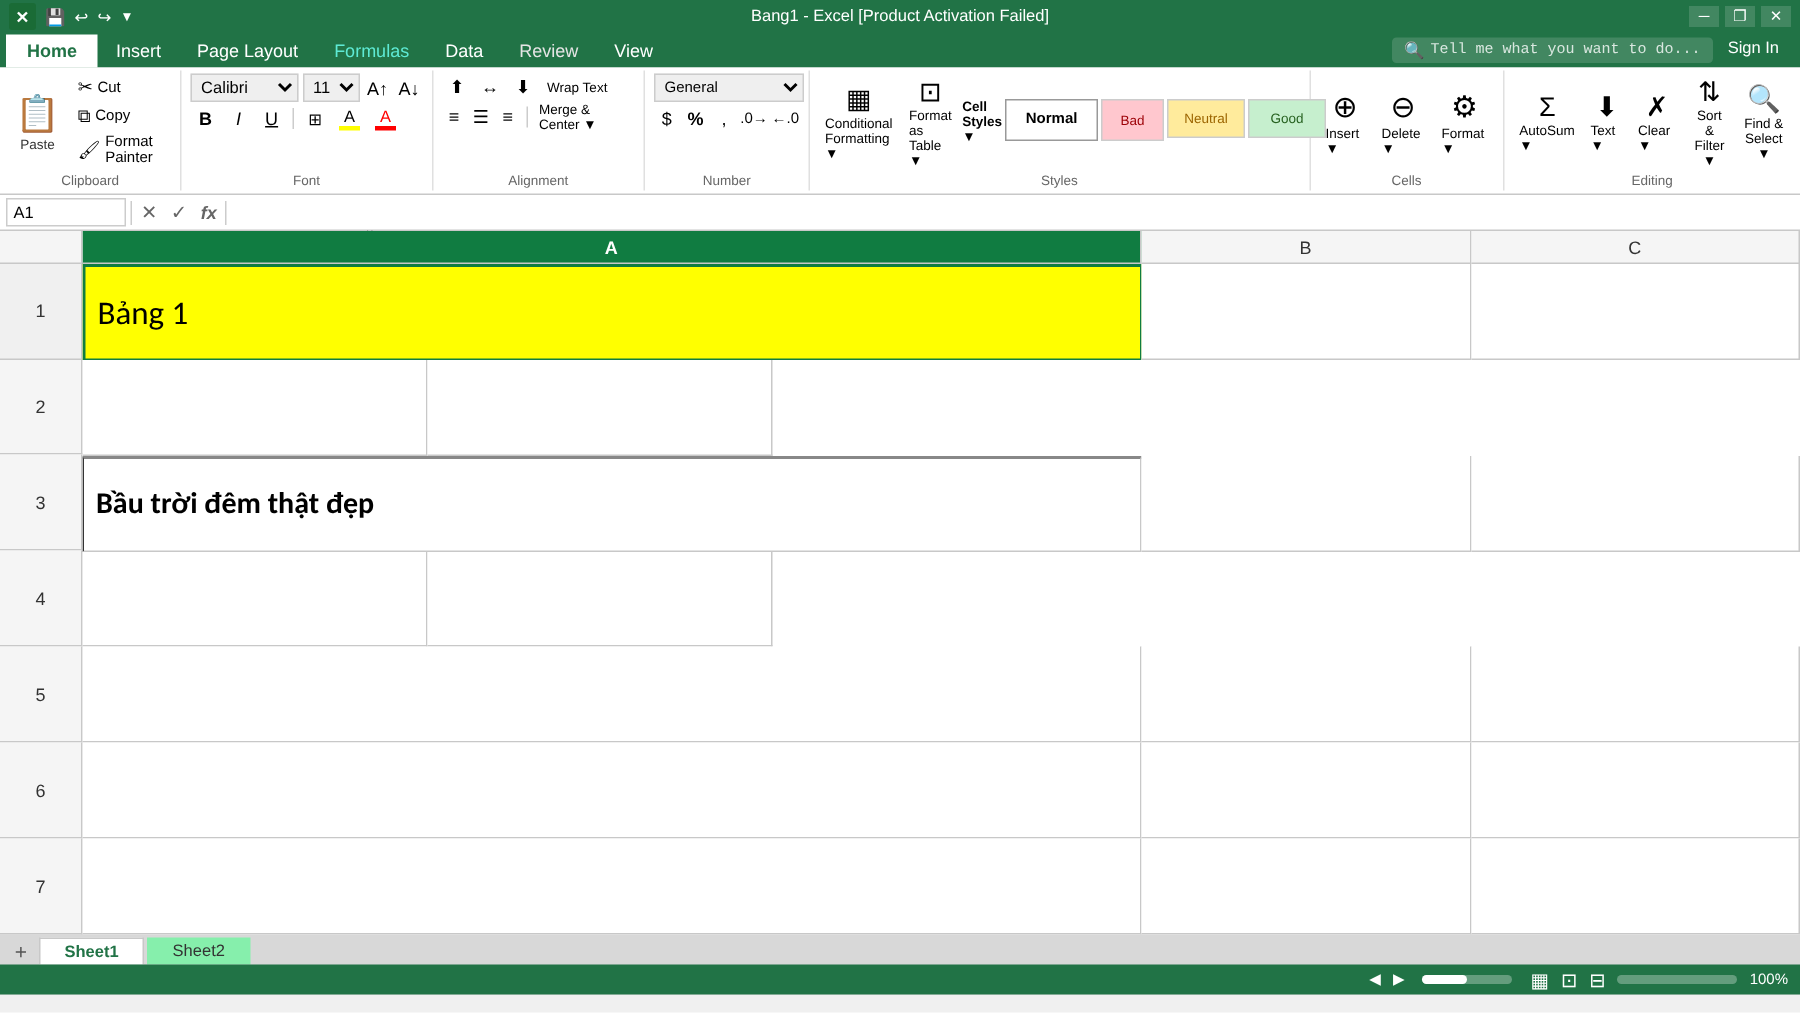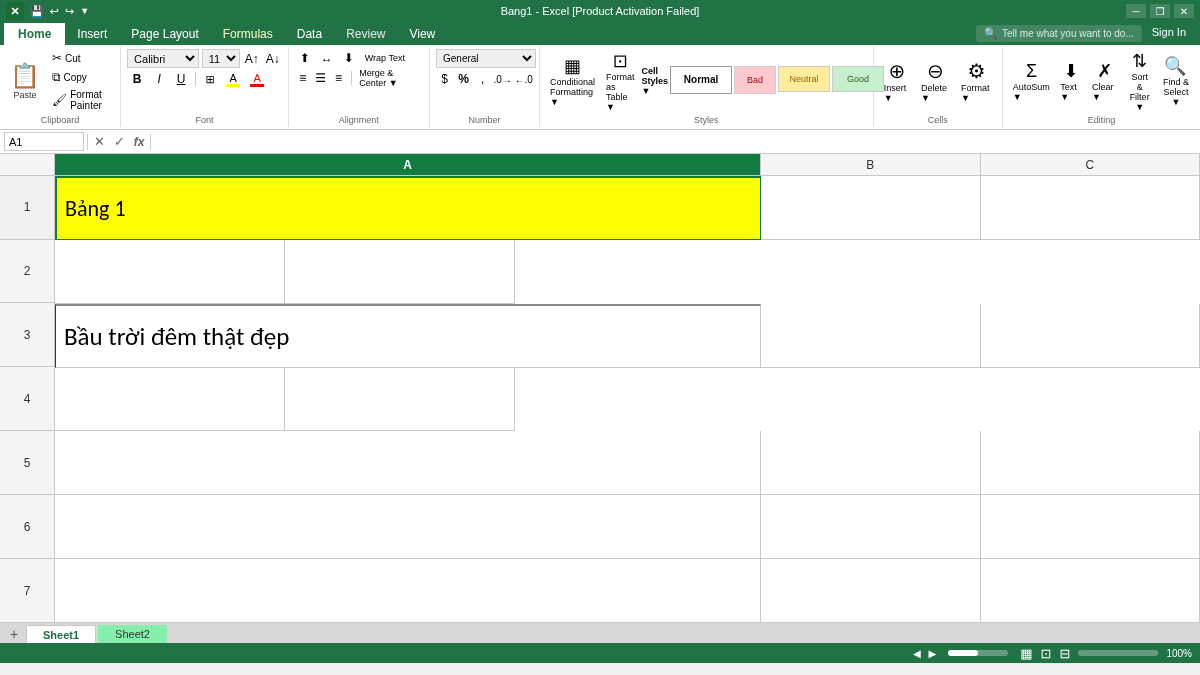--- a/index.html
+++ b/index.html
@@ -21,28 +21,28 @@
     <div style="width:20px; height:14px; background:rgba(255,255,255,0.15); display:flex; align-items:center; justify-content:center; color:white; font-size:10px; cursor:pointer;">─</div>
     <div style="width:20px; height:14px; background:rgba(255,255,255,0.15); display:flex; align-items:center; justify-content:center; color:white; font-size:10px; cursor:pointer;">❐</div>
     <div style="width:20px; height:14px; background:rgba(255,255,255,0.15); display:flex; align-items:center; justify-content:center; color:white; font-size:10px; cursor:pointer;">✕</div>
   </div>
 </div>
 
 <div style="background:#217346; display:flex; align-items:flex-end; padding:0 4px;">
   <div style="padding:4px 14px; font-size:12px; color:white; background:white; color:#217346; font-weight:600; cursor:pointer;">Home</div>
   <div style="padding:4px 12px; font-size:12px; color:white; cursor:pointer;">Insert</div>
   <div style="padding:4px 12px; font-size:12px; color:white; cursor:pointer;">Page Layout</div>
-  <div style="padding:4px 12px; font-size:12px; color:#fef9c3; cursor:pointer;">Formulas</div>
+  <div style="padding:4px 12px; font-size:12px; color:#5eead4; cursor:pointer;">Formulas</div>
   <div style="padding:4px 12px; font-size:12px; color:white; cursor:pointer;">Data</div>
   <div style="padding:4px 12px; font-size:12px; color:#e5e5e5; cursor:pointer;">Review</div>
   <div style="padding:4px 12px; font-size:12px; color:white; cursor:pointer;">View</div>
   <div style="flex:1;"></div>
   <div style="display:flex; align-items:center; background:rgba(255,255,255,0.15); border-radius:3px; padding:2px 8px; gap:4px; margin-bottom:3px; min-width:160px;">
     <span style="color:white; font-size:11px;">🔍</span>
-    <span style="color:rgba(255,255,255,0.8); font-size:10px;">Tell me what you want to do...</span>
+    <span style="color:rgba(255,255,255,0.8); font-size:10px;font-family:Liberation Mono, monospace;">Tell me what you want to do...</span>
   </div>
   <div style="padding:4px 10px; color:white; font-size:11px; cursor:pointer; margin-bottom:3px;">Sign In</div>
 </div>
 
 <div style="background:white; border-bottom:1px solid #c8c8c8; display:flex; align-items:stretch; min-height:82px; padding:2px 0;">
 
   <div style="display:flex; flex-direction:column; padding:2px 4px; border-right:1px solid #e0e0e0;">
     <div style="display:flex; flex:1; align-items:center; gap:2px;">
       <div style="display:flex; flex-direction:column; align-items:center; justify-content:center; padding:2px 6px; cursor:pointer; border-radius:2px; height:56px;">
         <div style="font-size:24px;">📋</div>
@@ -238,21 +238,21 @@
       <div style="width:230px; border-right:1px solid #c8c8c8; border-bottom:1px solid #c8c8c8; background:white;"></div>
       <div style="width:230px; border-right:1px solid #c8c8c8; border-bottom:1px solid #c8c8c8; background:white;"></div>
     </div>
 
     <div style="display:flex; height:65px;">
       <div style="width:230px; border-right:1px solid #c8c8c8; border-bottom:1px solid #c8c8c8; background:white;"></div>
       <div style="width:230px; border-right:1px solid #c8c8c8; border-bottom:1px solid #c8c8c8; background:white;"></div>
     </div>
 
     <div style="display:flex; height:65px;">
-      <div style="width:740px; border-right:1px solid #c8c8c8; border-bottom:1px solid #c8c8c8; border-top:2px solid #888; border-left:1px solid #333; display:flex; align-items:center; padding:0 8px; font-size:25px; font-family:'Calibri','Segoe UI',Arial,sans-serif; background:white; overflow:hidden; white-space:nowrap;">Bầu trời đêm thật đẹp</div>
+      <div style="width:740px; border-right:1px solid #c8c8c8; border-bottom:1px solid #c8c8c8; border-top:2px solid #888; border-left:1px solid #333; display:flex; align-items:center; padding:0 8px; font-size:20px; font-family:'Calibri','Segoe UI',Arial,sans-serif; background:white; overflow:hidden; white-space:nowrap;font-weight:bold;">Bầu trời đêm thật đẹp</div>
       <div style="width:230px; border-right:1px solid #c8c8c8; border-bottom:1px solid #c8c8c8; background:white;"></div>
       <div style="width:230px; border-right:1px solid #c8c8c8; border-bottom:1px solid #c8c8c8; background:white;"></div>
     </div>
 
     <div style="display:flex; height:65px;">
       <div style="width:230px; border-right:1px solid #c8c8c8; border-bottom:1px solid #c8c8c8; background:white;"></div>
       <div style="width:230px; border-right:1px solid #c8c8c8; border-bottom:1px solid #c8c8c8; background:white;"></div>
     </div>
 
     <div style="display:flex; height:65px;">

